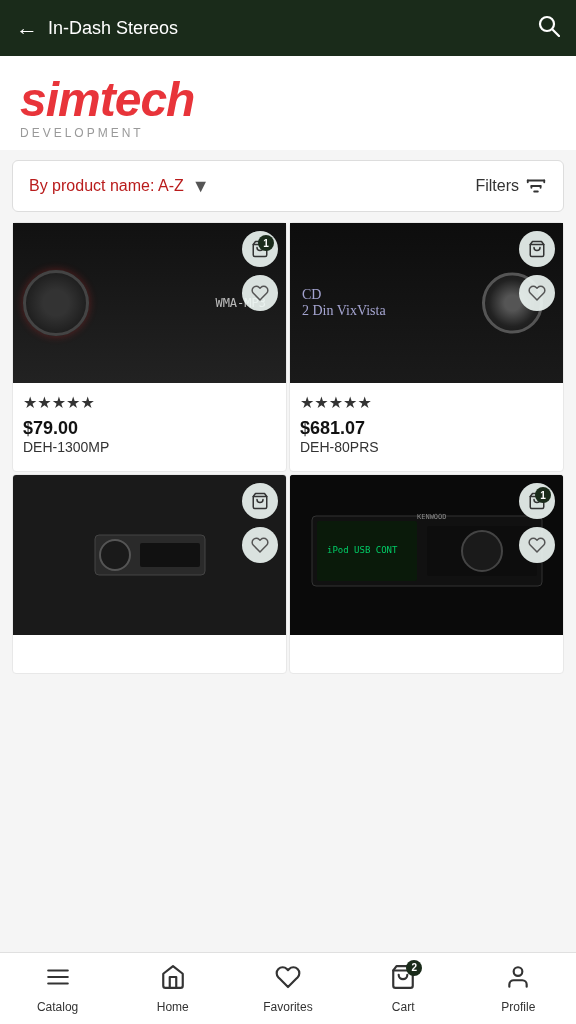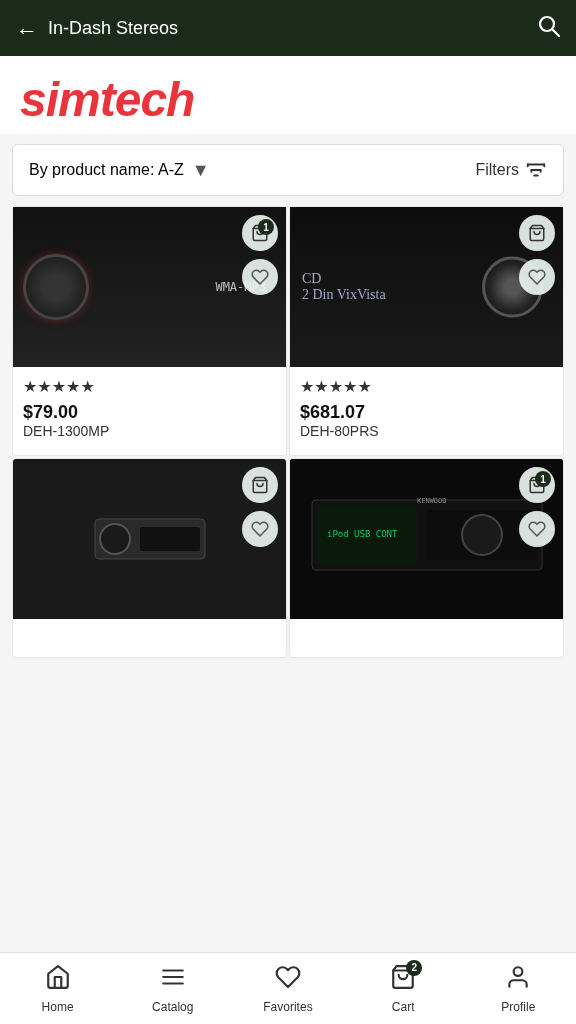--- a/index.html
+++ b/index.html
@@ -74,21 +74,21 @@
       align-items: center;
       justify-content: space-between;
     }
     .sort-left {
       display: flex;
       align-items: center;
       gap: 8px;
     }
     .sort-label {
       font-size: 16px;
-      color: #000000;
+      color: #b91c1c;
     }
     .sort-arrow {
       font-size: 18px;
       color: #555;
     }
     .filter-btn {
       display: flex;
       align-items: center;
       gap: 6px;
       font-size: 16px;
@@ -321,20 +321,21 @@
   <span class="header-icon">
     <svg width="24" height="24" viewBox="0 0 24 24" fill="none" stroke="#fff" stroke-width="2.2" stroke-linecap="round" stroke-linejoin="round">
       <circle cx="11" cy="11" r="7"></circle>
       <line x1="17" y1="17" x2="23" y2="23"></line>
     </svg>
   </span>
 </div>
 
 <div class="logo-area">
   <div class="logo-text">simtech</div>
+  <div class="logo-sub">DEVELOPMENT</div>
 </div>
 
 <div class="sort-bar">
   <div class="sort-left">
     <span class="sort-label">By product name: A-Z</span>
     <span class="sort-arrow">▼</span>
   </div>
   <div class="filter-btn">
     <span>Filters</span>
     <svg class="filter-icon-svg" viewBox="0 0 24 24" fill="none" stroke="#333" stroke-width="2" stroke-linecap="round">
@@ -460,36 +461,36 @@
 
 </div>
 
 <div class="nav-spacer"></div>
 
 <div class="bottom-nav">
 
   <div class="nav-item">
     <span class="nav-icon">
       <svg width="26" height="26" viewBox="0 0 24 24" fill="none" stroke="#333" stroke-width="2" stroke-linecap="round" stroke-linejoin="round">
-        <path d="M3 9l9-7 9 7v11a2 2 0 01-2 2H5a2 2 0 01-2-2z"></path>
-        <polyline points="9 22 9 12 15 12 15 22"></polyline>
-      </svg>
-    </span>
-    <span class="nav-label">Home</span>
-  </div>
-
-  <div class="nav-item">
-    <span class="nav-icon">
-      <svg width="26" height="26" viewBox="0 0 24 24" fill="none" stroke="#333" stroke-width="2" stroke-linecap="round" stroke-linejoin="round">
         <line x1="3" y1="6" x2="21" y2="6"></line>
         <line x1="3" y1="12" x2="21" y2="12"></line>
         <line x1="3" y1="18" x2="21" y2="18"></line>
       </svg>
     </span>
     <span class="nav-label">Catalog</span>
+  </div>
+
+  <div class="nav-item">
+    <span class="nav-icon">
+      <svg width="26" height="26" viewBox="0 0 24 24" fill="none" stroke="#333" stroke-width="2" stroke-linecap="round" stroke-linejoin="round">
+        <path d="M3 9l9-7 9 7v11a2 2 0 01-2 2H5a2 2 0 01-2-2z"></path>
+        <polyline points="9 22 9 12 15 12 15 22"></polyline>
+      </svg>
+    </span>
+    <span class="nav-label">Home</span>
   </div>
 
   <div class="nav-item">
     <span class="nav-icon">
       <svg width="26" height="26" viewBox="0 0 24 24" fill="none" stroke="#333" stroke-width="2" stroke-linecap="round" stroke-linejoin="round">
         <path d="M20.84 4.61a5.5 5.5 0 00-7.78 0L12 5.67l-1.06-1.06a5.5 5.5 0 00-7.78 7.78l1.06 1.06L12 21.23l7.78-7.78 1.06-1.06a5.5 5.5 0 000-7.78z"></path>
       </svg>
     </span>
     <span class="nav-label">Favorites</span>
   </div>

